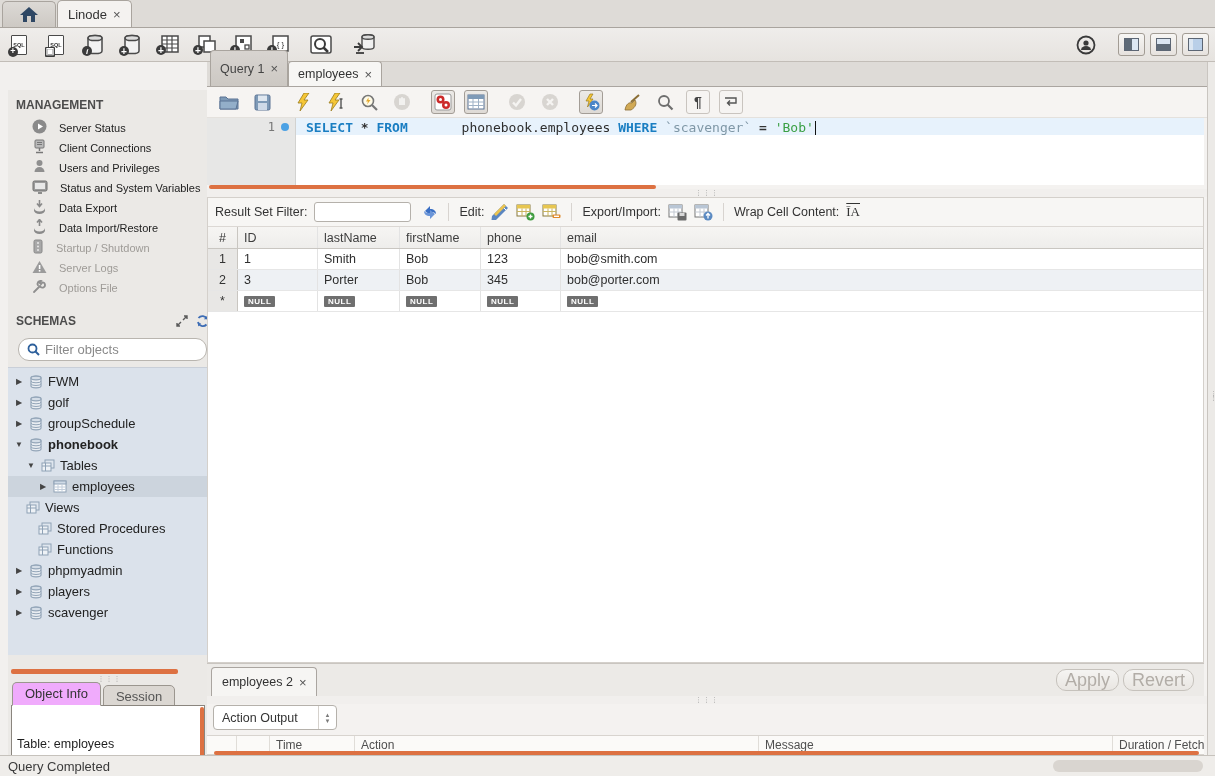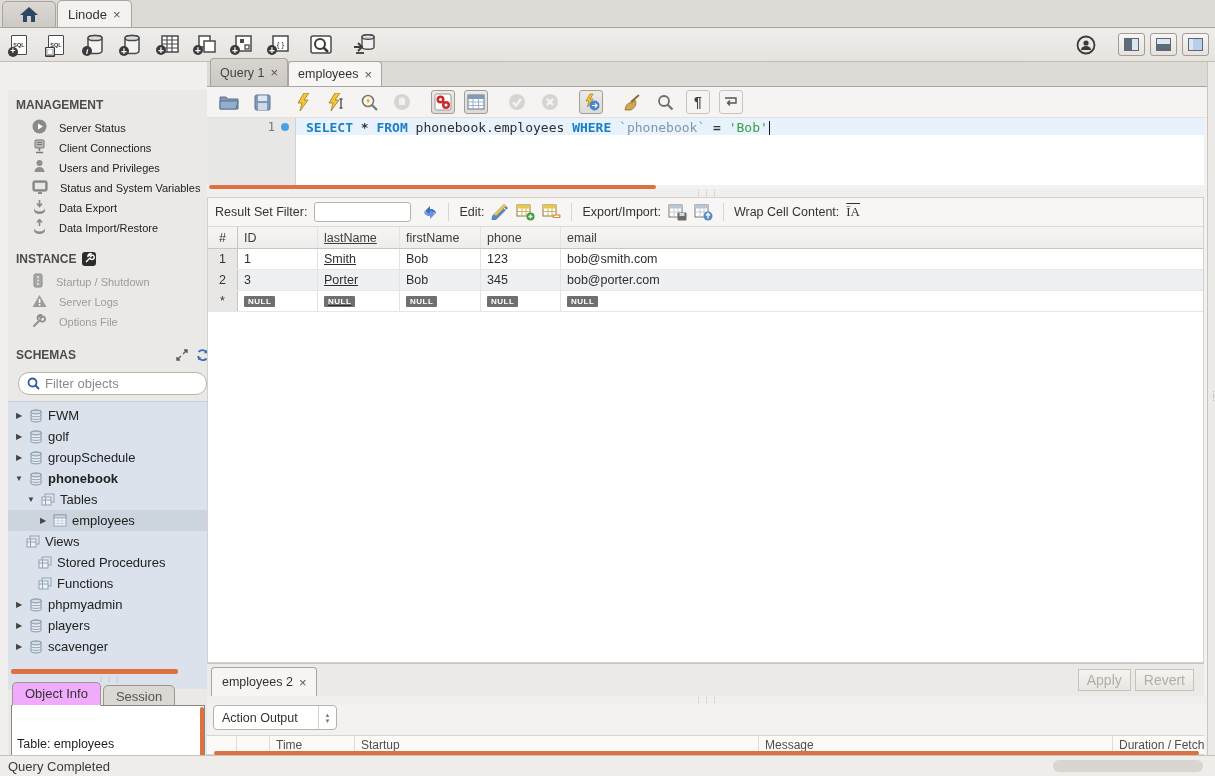--- a/index.html
+++ b/index.html
@@ -46,62 +46,62 @@
   .info-tabs { position:absolute; left:4px; top:592px; display:flex; align-items:flex-end; height:24px; }
   .itab { padding:3px 12px; font-size:13px; border:1px solid #9b968f; border-radius:5px 5px 0 0; color:#555; }
   .itab.active { background:#f0abfc; color:#333; height:24px; z-index:2; border-bottom:1px solid #fff; }
   .itab.inactive { background:#dbd7d2; height:21px; margin-left:2px; }
   .info-box { position:absolute; left:3px; top:615px; width:194px; height:77px; background:#fff; border:1px solid #8a857e; font-size:12.5px; line-height:15px; color:#1e1e1e; padding:1px 5px; white-space:pre; overflow:hidden; }
   .info-vscroll { position:absolute; right:0; top:1px; width:4px; height:73px; background:#dd7142; border-radius:2px; }
 
   
   .main { position:absolute; left:207px; top:62px; width:1000px; height:693px; background:#f4f2f0; }
   .qtabs { position:absolute; left:0; top:0; width:100%; height:25px; background:#dedbd7; border-bottom:1px solid #aaa5a0; display:flex; align-items:flex-end; padding-left:3px; }
-  .qtab { height:28px; display:flex; align-items:center; gap:6px; padding:0 9px; font-size:12.5px; border:1px solid #a9a49e; border-bottom:none; border-radius:4px 4px 0 0; }
+  .qtab { height:36px; display:flex; align-items:center; gap:6px; padding:0 9px; font-size:12.5px; border:1px solid #a9a49e; border-bottom:none; border-radius:4px 4px 0 0; }
   .qtab.inactive { background:linear-gradient(#d8d4d0,#ccc8c3); color:#444; }
   .qtab.active { background:#f7f6f4; color:#333; height:25px; }
 
   .sql-toolbar { position:absolute; left:0; top:25px; width:100%; height:31px; background:#f6f4f2; display:flex; align-items:center; gap:9px; padding-left:10px; border-bottom:1px solid #e4e1dd; }
   .eico { width:24px; height:24px; display:flex; align-items:center; justify-content:center; }
   .eico.pressed { border:1px solid #a39d96; border-radius:3px; background:linear-gradient(#eceae7,#dedad5); }
   .eico.gap { margin-left:8px; }
 
   .editor { position:absolute; left:0; top:56px; width:997px; height:67px; background:#fff; display:flex; }
   .gutter { width:89px; background:#e7e7e6; border-right:1px solid #d2d2d0; font-family:"DejaVu Sans Mono", monospace; font-size:12px; color:#777; }
   .gutline { height:17px; display:flex; align-items:center; justify-content:flex-end; gap:6px; padding-right:6px; }
   .bpdot { width:8px; height:8px; border-radius:50%; background:#4ba1e4; }
   .codearea { flex:1; }
   .codeline { height:17px; background:#e7f2fc; display:flex; align-items:flex-end; padding-left:10px; font-family:"DejaVu Sans Mono", monospace; font-size:13px; white-space:pre; }
   .kw { color:#1a7ec2; font-weight:bold; }
   .op { color:#333; font-weight:bold; }
-  .plain { color:#2e2e2e; }
+  .plain { color:#2e2e2e;margin-left:46px; }
   .ident { color:#7f97a6; }
   .str { color:#3ba045; }
   .caret { display:inline-block; width:1.5px; height:14px; background:#111; margin-left:1px; }
   .editor-hscroll { position:absolute; left:2px; top:123px; width:447px; height:4px; background:#dd7142; border-radius:2px; }
   .hsplit { position:absolute; left:0; width:100%; height:8px; text-align:center; color:#9a9a9a; font-size:7px; line-height:8px; letter-spacing:1px; background:#f1efed; }
 
   .result { position:absolute; left:0; top:135px; width:997px; height:466px; background:#fff; border:1px solid #d4d0cb; }
   .rtoolbar { height:29px; background:#f7f6f4; border-bottom:1px solid #dcd8d4; display:flex; align-items:center; gap:7px; padding-left:7px; font-size:12.5px; color:#333; }
   .rtoolbar .sep { width:1px; height:18px; background:#d8d4d0; margin:0 3px; }
   .rfilter-input { width:97px; height:20px; border:1px solid #b5b1ab; border-radius:3px; background:#fff; font-family:"Liberation Sans", sans-serif; font-size:12px; padding:0 4px; }
   .grid { font-size:12.5px; }
   .grow { display:flex; height:21px; align-items:stretch; border-bottom:1px solid #e6e6e6; }
   .grow.header { height:22px; background:linear-gradient(#f6f5f3,#eeedeb); border-bottom:1px solid #c9c6c1; color:#3d3d3d; }
   .gcell { padding:2px 6px; border-right:1px solid #e3e3e3; display:flex; align-items:center; overflow:hidden; white-space:nowrap; }
   .gc0 { width:30px; background:#e8e7e5; border-right:1px solid #c9c6c1; justify-content:center; color:#333; }
   .grow.header .gc0 { background:transparent; }
-  .gc1 { width:80px; } .gc2 { width:82px;text-decoration:underline; } .gc3 { width:81px; } .gc4 { width:80px; } .gc5 { flex:1; border-right:none; }
+  .gc1 { width:80px; } .gc2 { width:82px; } .gc3 { width:81px; } .gc4 { width:80px; } .gc5 { flex:1; border-right:none; }
   .grow.alt { background:#eef1f4; }
   .nullbadge { background:#6f6f6f; color:#fff; font-size:8px; font-weight:bold; padding:1px 4px; border-radius:1px; letter-spacing:0.5px; }
 
   .ftabs { position:absolute; left:0; top:601px; width:997px; height:33px; background:#eceae7; border-top:1px solid #c9c5c0; display:flex; align-items:center; padding:0 4px; }
   .ftab { height:29px; margin-top:3px; background:#f6f5f3; border:1px solid #aaa5a0; border-bottom:none; border-radius:4px 4px 0 0; display:flex; align-items:center; gap:6px; padding:6px 10px; font-size:12.5px; color:#333; }
   .fbuttons { margin-left:auto; display:flex; gap:4px; padding-right:6px; }
-  .btn-disabled { min-width:46px; height:22px; background:linear-gradient(#f5f4f2,#e9e6e2); border:1px solid #c6c2bc; border-radius:0; color:#b2ada7; font-size:14px; display:flex; align-items:center; justify-content:center; padding:0 8px; }
+  .btn-disabled { min-width:46px; height:22px; background:linear-gradient(#f5f4f2,#e9e6e2); border:1px solid #c6c2bc; border-radius:10px; color:#b2ada7; font-size:18px; display:flex; align-items:center; justify-content:center; padding:0 8px; }
 
   .aout { position:absolute; left:0; top:642px; width:997px; height:51px; }
   .aout-select { position:absolute; left:6px; top:1px; width:124px; height:25px; background:#fff; border:1px solid #b5b1ab; border-radius:4px; display:flex; align-items:center; font-size:12.5px; color:#333; padding-left:8px; }
   .spin { margin-left:auto; border-left:1px solid #d5d1cc; height:100%; width:18px; display:flex; flex-direction:column; align-items:center; justify-content:center; color:#7a7a7a; font-size:6px; line-height:6px; }
   .aout-header { position:absolute; left:0; top:31px; width:997px; height:20px; background:#fbfaf8; border-top:1px solid #d8d4cf; border-bottom:1px solid #d8d4cf; display:flex; font-size:12px; color:#4f4f4f; }
   .ahcell { border-right:1px solid #e0ddd8; display:flex; align-items:center; padding:0 6px; white-space:nowrap; overflow:hidden; }
   .ah0 { width:30px; } .ah1 { width:33px; } .ah2 { width:85px; } .ah3 { width:404px; } .ah4 { width:354px; } .ah5 { flex:1; border-right:none; }
   .aout-hscroll { position:absolute; left:7px; top:47px; width:985px; height:4px; background:#dd7142; border-radius:2px; }
 
   .right-splitter { position:absolute; left:1207px; top:62px; width:8px; height:693px; background:#eceae7; border-left:1px solid #c9c5c0; }
@@ -280,29 +280,20 @@
     <div class="side-item">
       <span>
           <svg width="15" height="15" viewBox="0 0 15 15">
             <path d="M7.5 7 v-6 M5 3.5 l2.5 -3 2.5 3" stroke="#8a8a8a" stroke-width="1.6" fill="none"></path>
             <path d="M2 9 a5.5 3.5 0 0 0 11 0 v2.5 a5.5 3.5 0 0 1 -11 0 z" fill="#8a8a8a"></path>
           </svg>
         </span>
       <span>Data Import/Restore</span>
     </div>
 
-    <div class="side-header" style="margin-top:8px;">
-      <span>INSTANCE</span>
-      <span>
-          <svg width="14" height="14" viewBox="0 0 14 14">
-            <rect x="0" y="0" width="14" height="14" rx="3" fill="#2b2b2b"></rect>
-            <path d="M4 10 L8 6 M8 6 a2.2 2.2 0 1 0 2 -3 l-1.2 1.4 -1.3 -1.2 1.3 -1.4 a2.4 2.4 0 0 0 -2.6 3.4" stroke="#fff" stroke-width="1.4" fill="none"></path>
-          </svg>
-        </span>
-    </div>
     <div class="side-item disabled">
       <span>
           <svg width="12" height="15" viewBox="0 0 12 15">
             <rect x="2" y="1" width="8" height="13" rx="1.5" fill="#a8a8a8" stroke="#888"></rect>
             <circle cx="6" cy="4" r="1" fill="#e8e8e8"></circle>
             <circle cx="6" cy="7.5" r="1" fill="#e8e8e8"></circle>
             <circle cx="6" cy="11" r="1" fill="#e8e8e8"></circle>
           </svg>
         </span>
       <span>Startup / Shutdown</span>
@@ -610,21 +601,21 @@
     </div>
 
     <div class="editor">
       <div class="gutter">
         <div class="gutline">
           <span>1</span>
           <span class="bpdot"></span>
         </div>
       </div>
       <div class="codearea">
-        <div class="codeline"><span class="kw">SELECT </span><span class="op">* </span><span class="kw">FROM </span><span class="plain">phonebook.employees </span><span class="kw">WHERE </span><span class="ident">`phonebook` </span><span class="op">= </span><span class="str">'Bob'</span><span class="caret"></span></div>
+        <div class="codeline"><span class="kw">SELECT </span><span class="op">* </span><span class="kw">FROM </span><span class="plain">phonebook.employees </span><span class="kw">WHERE </span><span class="ident">`scavenger` </span><span class="op">= </span><span class="str">'Bob'</span><span class="caret"></span></div>
       </div>
     </div>
     <div class="editor-hscroll"></div>
     <div class="hsplit" style="top:127px;">⋮⋮⋮</div>
 
     <div class="result">
       <div class="rtoolbar">
         <span>Result Set Filter:</span>
         <input class="rfilter-input" type="text" value="" style="">
         <span style="margin-left:4px;">
@@ -749,21 +740,21 @@
         <span>Action Output</span>
         <span class="spin">
             <span>▲</span>
             <span>▼</span>
           </span>
       </div>
       <div class="aout-header">
         <div class="ahcell ah0"></div>
         <div class="ahcell ah1"></div>
         <div class="ahcell ah2">Time</div>
-        <div class="ahcell ah3">Startup</div>
+        <div class="ahcell ah3">Action</div>
         <div class="ahcell ah4">Message</div>
         <div class="ahcell ah5">Duration / Fetch</div>
       </div>
       <div class="aout-hscroll"></div>
     </div>
   </div>
 
   <div class="right-splitter">
       <div class="dots">⋮<br>⋮</div>
     </div>

